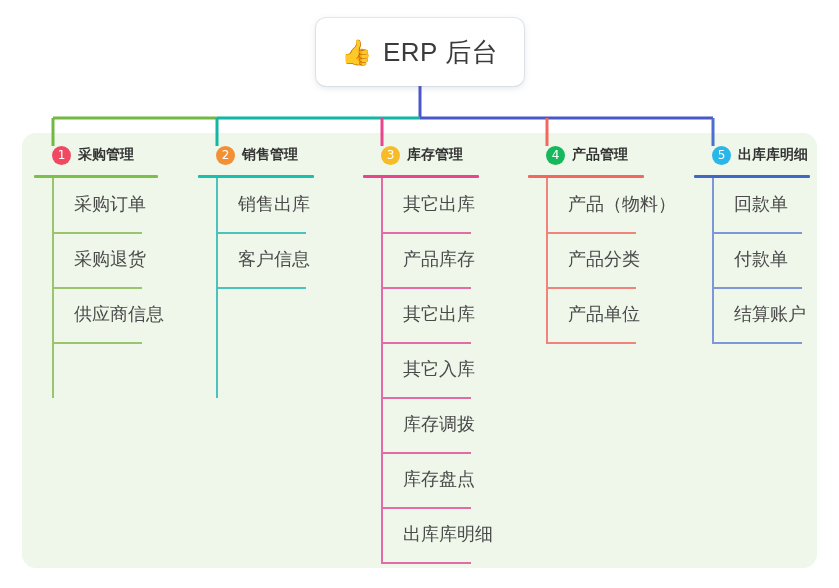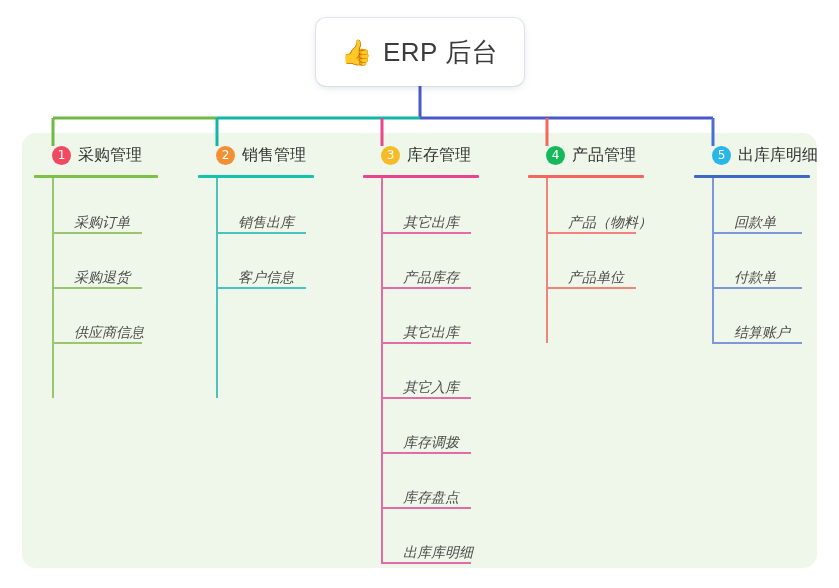--- a/index.html
+++ b/index.html
@@ -88,23 +88,24 @@
     height: 19px;
     border-radius: 50%;
     color: #ffffff;
     font-size: 12px;
     line-height: 19px;
     text-align: center;
     font-family: "DejaVu Sans", sans-serif;
     flex: none;
   }
   .col-title {
-    font-size: 16px;
+    font-size: 14px;
     color: #333333;
     white-space: nowrap;
+    font-weight: bold;
   }
   .head-rule {
     height: 3px;
     margin-top: 7px;
     border-radius: 1px;
   }
 
   .items {
     position: relative;
     margin-top: 0;
@@ -116,25 +117,24 @@
     width: 2px;
   }
   .item {
     position: relative;
     height: 55px;
     box-sizing: border-box;
   }
   .item-label {
     position: absolute;
     left: 40px;
-    top: 36px;
-    font-size: 14px;
+    top: 14px;
+    font-size: 18px;
     color: #4a4a4a;
     white-space: nowrap;
-    font-style: italic;
   }
   .item-rule {
     position: absolute;
     left: 18px;
     top: 54px;
     width: 90px;
     height: 1.6px;
   }
 </style>
 </head>
@@ -248,20 +248,24 @@
           <span class="col-title">产品管理</span>
         </div>
         <div class="head-rule" style="background: rgb(244, 103, 95); width: 116px;"></div>
         <div class="items">
           <div class="rail" style="background: rgb(240, 131, 124); height: 165px;"></div>
           <div class="item">
             <span class="item-label">产品（物料）</span>
             <div class="item-rule" style="background: rgb(240, 131, 124);"></div>
           </div>
           <div class="item">
+            <span class="item-label">产品分类</span>
+            <div class="item-rule" style="background: rgb(240, 131, 124);"></div>
+          </div>
+          <div class="item">
             <span class="item-label">产品单位</span>
             <div class="item-rule" style="background: rgb(240, 131, 124);"></div>
           </div>
         </div>
       </div>
       <div class="column" style="left: 694px;">
         <div class="col-head">
           <span class="badge" style="background: rgb(41, 182, 232);">5</span>
           <span class="col-title">出库库明细</span>
         </div>

